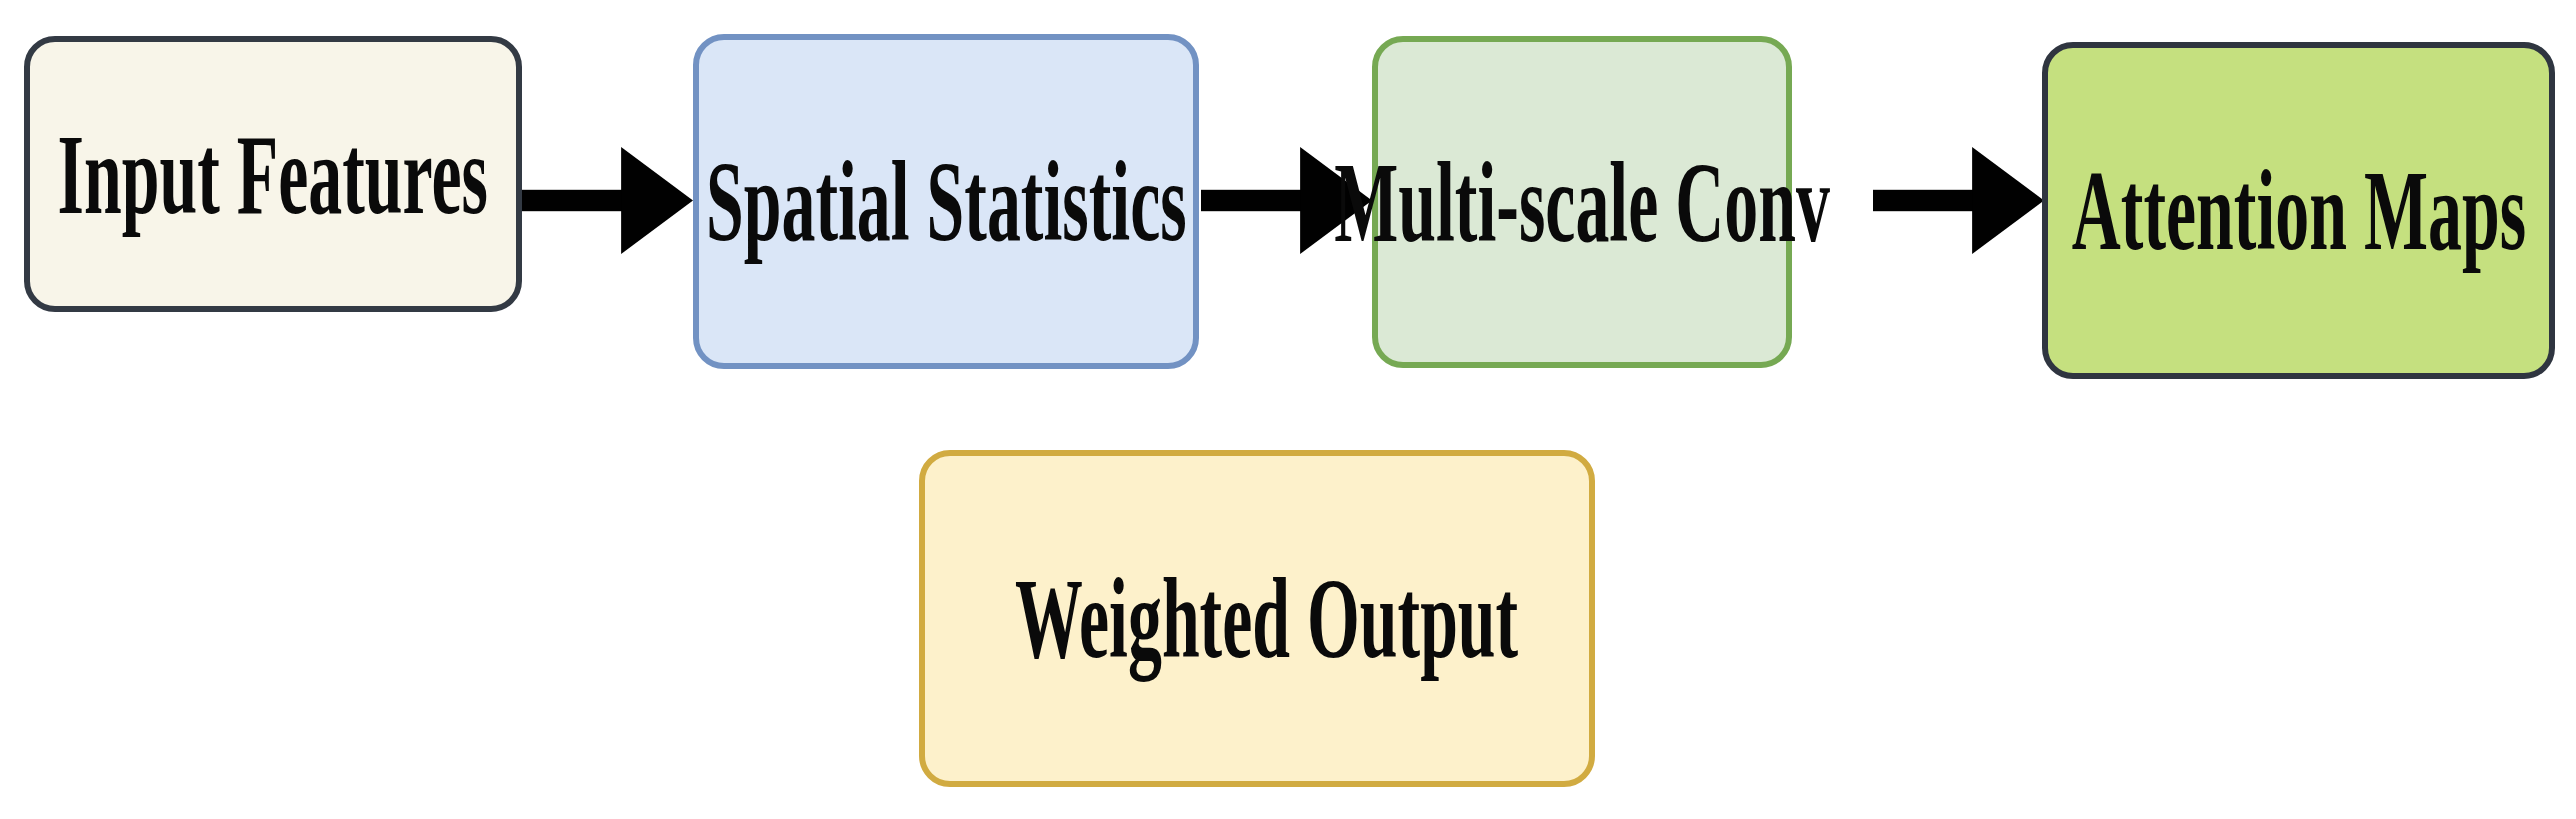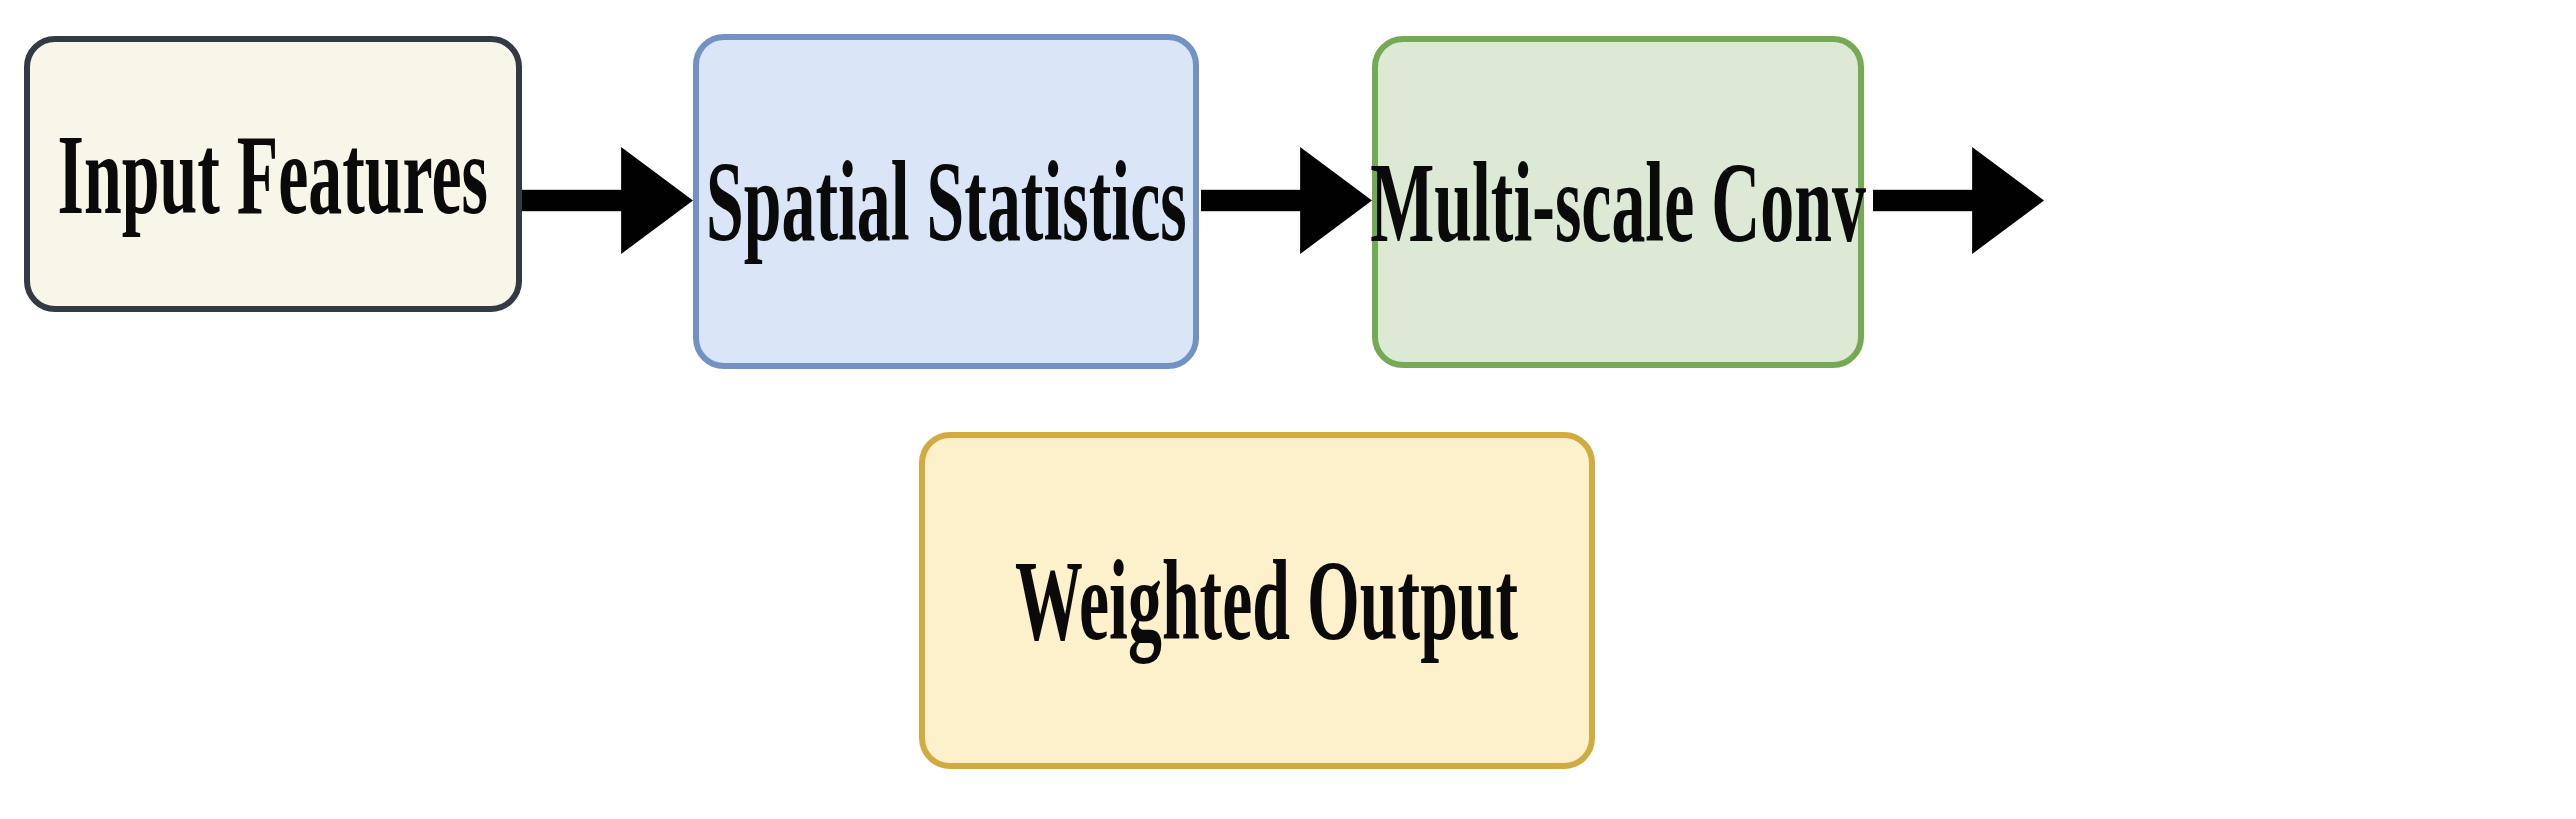--- a/index.html
+++ b/index.html
@@ -24,23 +24,23 @@
     font-size:115px;
     line-height:1;
     color:#0a0a0a;
     white-space:nowrap;
     transform:scaleX(0.59);
     transform-origin:center center;
   }
   
   .n0{left:24px;  top:36px;  width:498px; height:276px;}
   .n1{left:693px; top:34px;  width:506px; height:335px;}
-  .n2{left:1372px;top:36px;  width:492px; height:332px;justify-content:center;}
+  .n2{left:1372px;top:36px;  width:420px; height:332px;justify-content:center;}
   .n3{left:2042px;top:42px;  width:513px; height:337px;}
-  .n4{left:919px; top:432px; width:676px; height:337px;padding-left:20px;}
+  .n4{left:919px; top:450px; width:676px; height:337px;padding-left:20px;}
   
   .arrow{
     position:absolute;
     top:147px;
     width:171px;height:107px;
     color:#010101;
   }
   .a1{left:522px;}
   .a2{left:1201px;}
   .a3{left:1873px;}
@@ -70,19 +70,22 @@
 
   <div class="node n2" style="background-color: rgb(219, 233, 213); border-color: rgb(118, 169, 83);">
     <span class="label" style="color: rgb(10, 10, 10);">Multi-scale Conv</span>
   </div>
 
   <svg class="arrow a3" viewBox="0 0 176 110" preserveAspectRatio="none" style="color: rgb(1, 1, 1);">
     <rect x="0" y="44" width="108" height="22" fill="currentColor"></rect>
     <polygon points="102,0 176,55 102,110" fill="currentColor"></polygon>
   </svg>
 
+  <div class="node n3" style="background-color: rgb(197, 224, 127); border-color: rgb(47, 53, 64);">
+    <span class="label" style="color: rgb(10, 10, 10);">Attention Maps</span>
+  </div>
 
   <div class="node n4" style="background-color: rgb(253, 241, 203); border-color: rgb(209, 171, 65);">
     <span class="label" style="color: rgb(10, 10, 10);">Weighted Output</span>
   </div>
 
 </div>
 
 
 </body></html>

